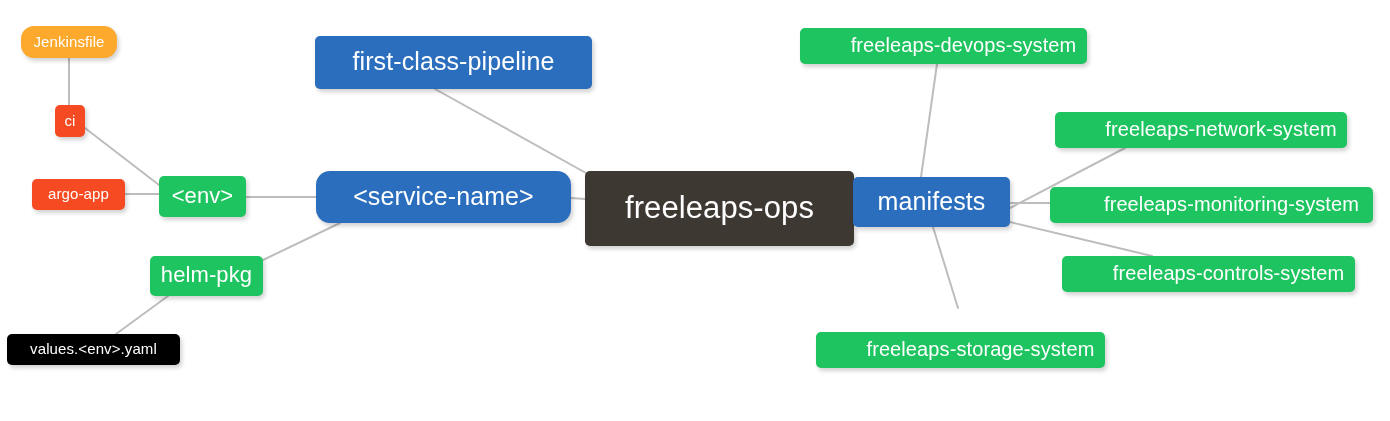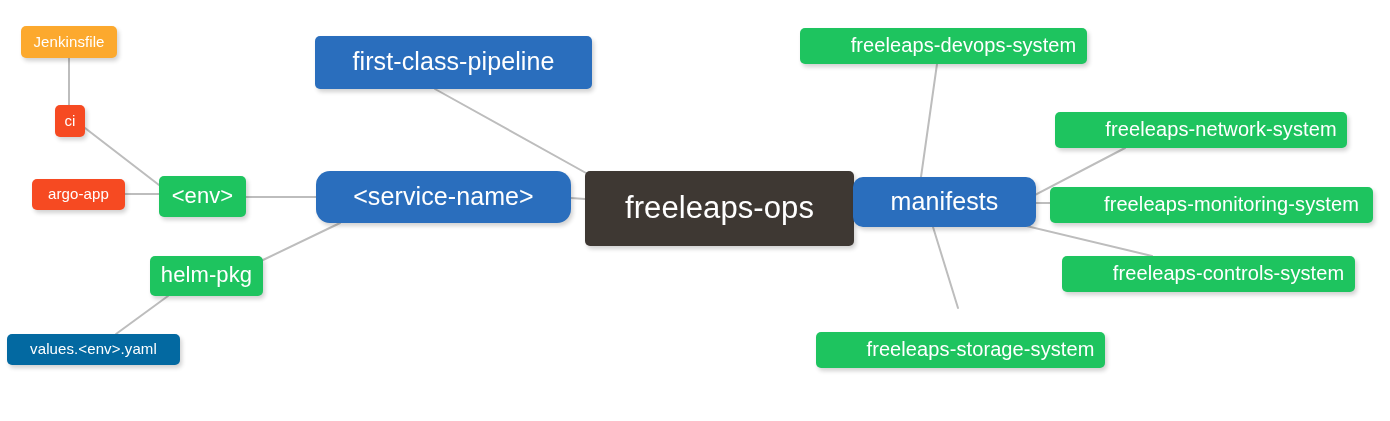--- a/index.html
+++ b/index.html
@@ -74,39 +74,39 @@
   <div id="node-layer">
       <div class="node tier-root" style="left: 585px; top: 171px; width: 269px; height: 75px; background: rgb(62, 56, 51);">
         <span>freeleaps-ops</span>
       </div>
       <div class="node tier-major" style="left: 315px; top: 36px; width: 277px; height: 53px; background: rgb(42, 110, 189);">
         <span>first-class-pipeline</span>
       </div>
       <div class="node tier-major" style="left: 316px; top: 171px; width: 255px; height: 52px; background: rgb(42, 110, 189); border-radius: 14px;">
         <span>&lt;service-name&gt;</span>
       </div>
-      <div class="node tier-major" style="left: 853px; top: 177px; width: 183px; height: 50px; background: rgb(42, 110, 189); border-radius: 10px;">
+      <div class="node tier-major" style="left: 853px; top: 177px; width: 157px; height: 50px; background: rgb(42, 110, 189);">
         <span>manifests</span>
       </div>
       <div class="node tier-mid" style="left: 159px; top: 176px; width: 87px; height: 41px; background: rgb(30, 196, 95);">
         <span>&lt;env&gt;</span>
       </div>
       <div class="node tier-mid" style="left: 150px; top: 256px; width: 113px; height: 40px; background: rgb(30, 196, 95);">
         <span>helm-pkg</span>
       </div>
-      <div class="node tier-small" style="left: 21px; top: 26px; width: 96px; height: 32px; background: rgb(252, 169, 46);">
+      <div class="node tier-small" style="left: 21px; top: 26px; width: 96px; height: 32px; background: rgb(252, 169, 46); border-radius: 13px;">
         <span>Jenkinsfile</span>
       </div>
       <div class="node tier-small" style="left: 55px; top: 105px; width: 30px; height: 32px; background: rgb(246, 74, 34);">
         <span>ci</span>
       </div>
       <div class="node tier-small" style="left: 32px; top: 179px; width: 93px; height: 31px; background: rgb(246, 74, 34);">
         <span>argo-app</span>
       </div>
-      <div class="node tier-small" style="left: 7px; top: 334px; width: 173px; height: 31px; background: #0369a1;">
+      <div class="node tier-small" style="left: 7px; top: 334px; width: 173px; height: 31px; background: #000000;">
         <span>values.&lt;env&gt;.yaml</span>
       </div>
       <div class="node tier-leaf" style="left: 800px; top: 28px; width: 287px; height: 36px; background: rgb(30, 196, 95);">
         <span>freeleaps-devops-system</span>
       </div>
       <div class="node tier-leaf" style="left: 1055px; top: 112px; width: 292px; height: 36px; background: rgb(30, 196, 95);">
         <span>freeleaps-network-system</span>
       </div>
       <div class="node tier-leaf" style="left: 1050px; top: 187px; width: 323px; height: 36px; background: rgb(30, 196, 95);">
         <span>freeleaps-monitoring-system</span>

